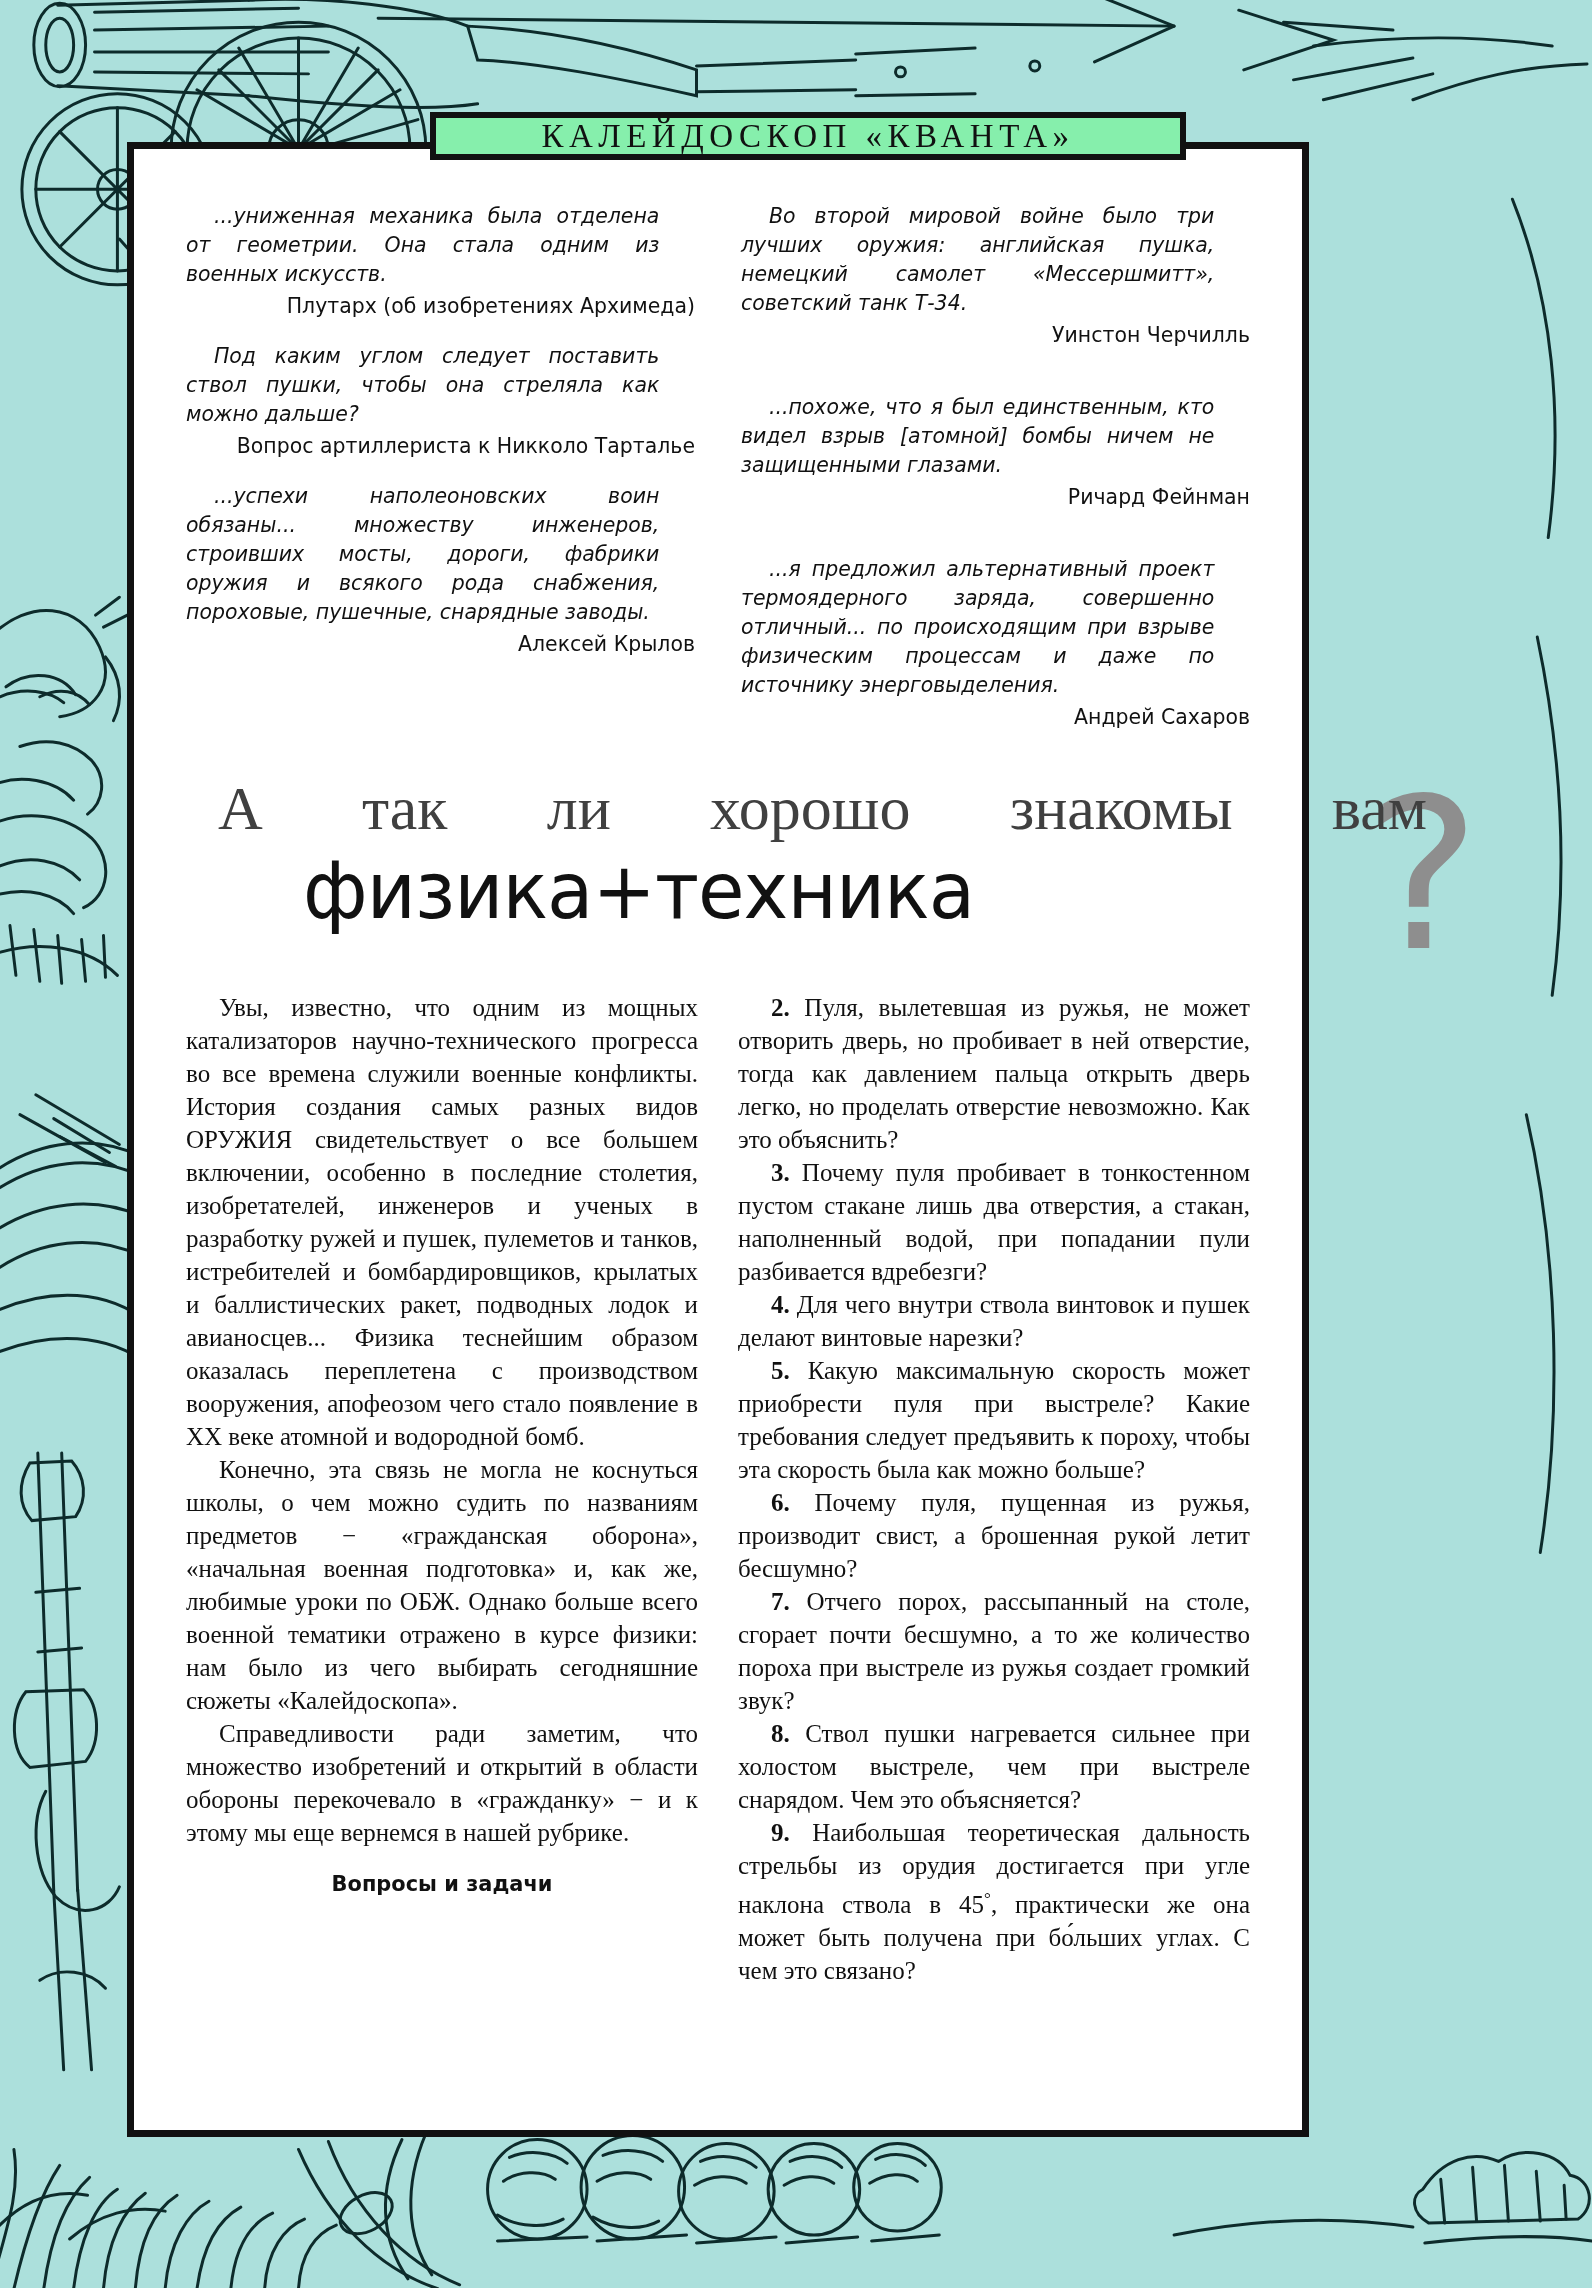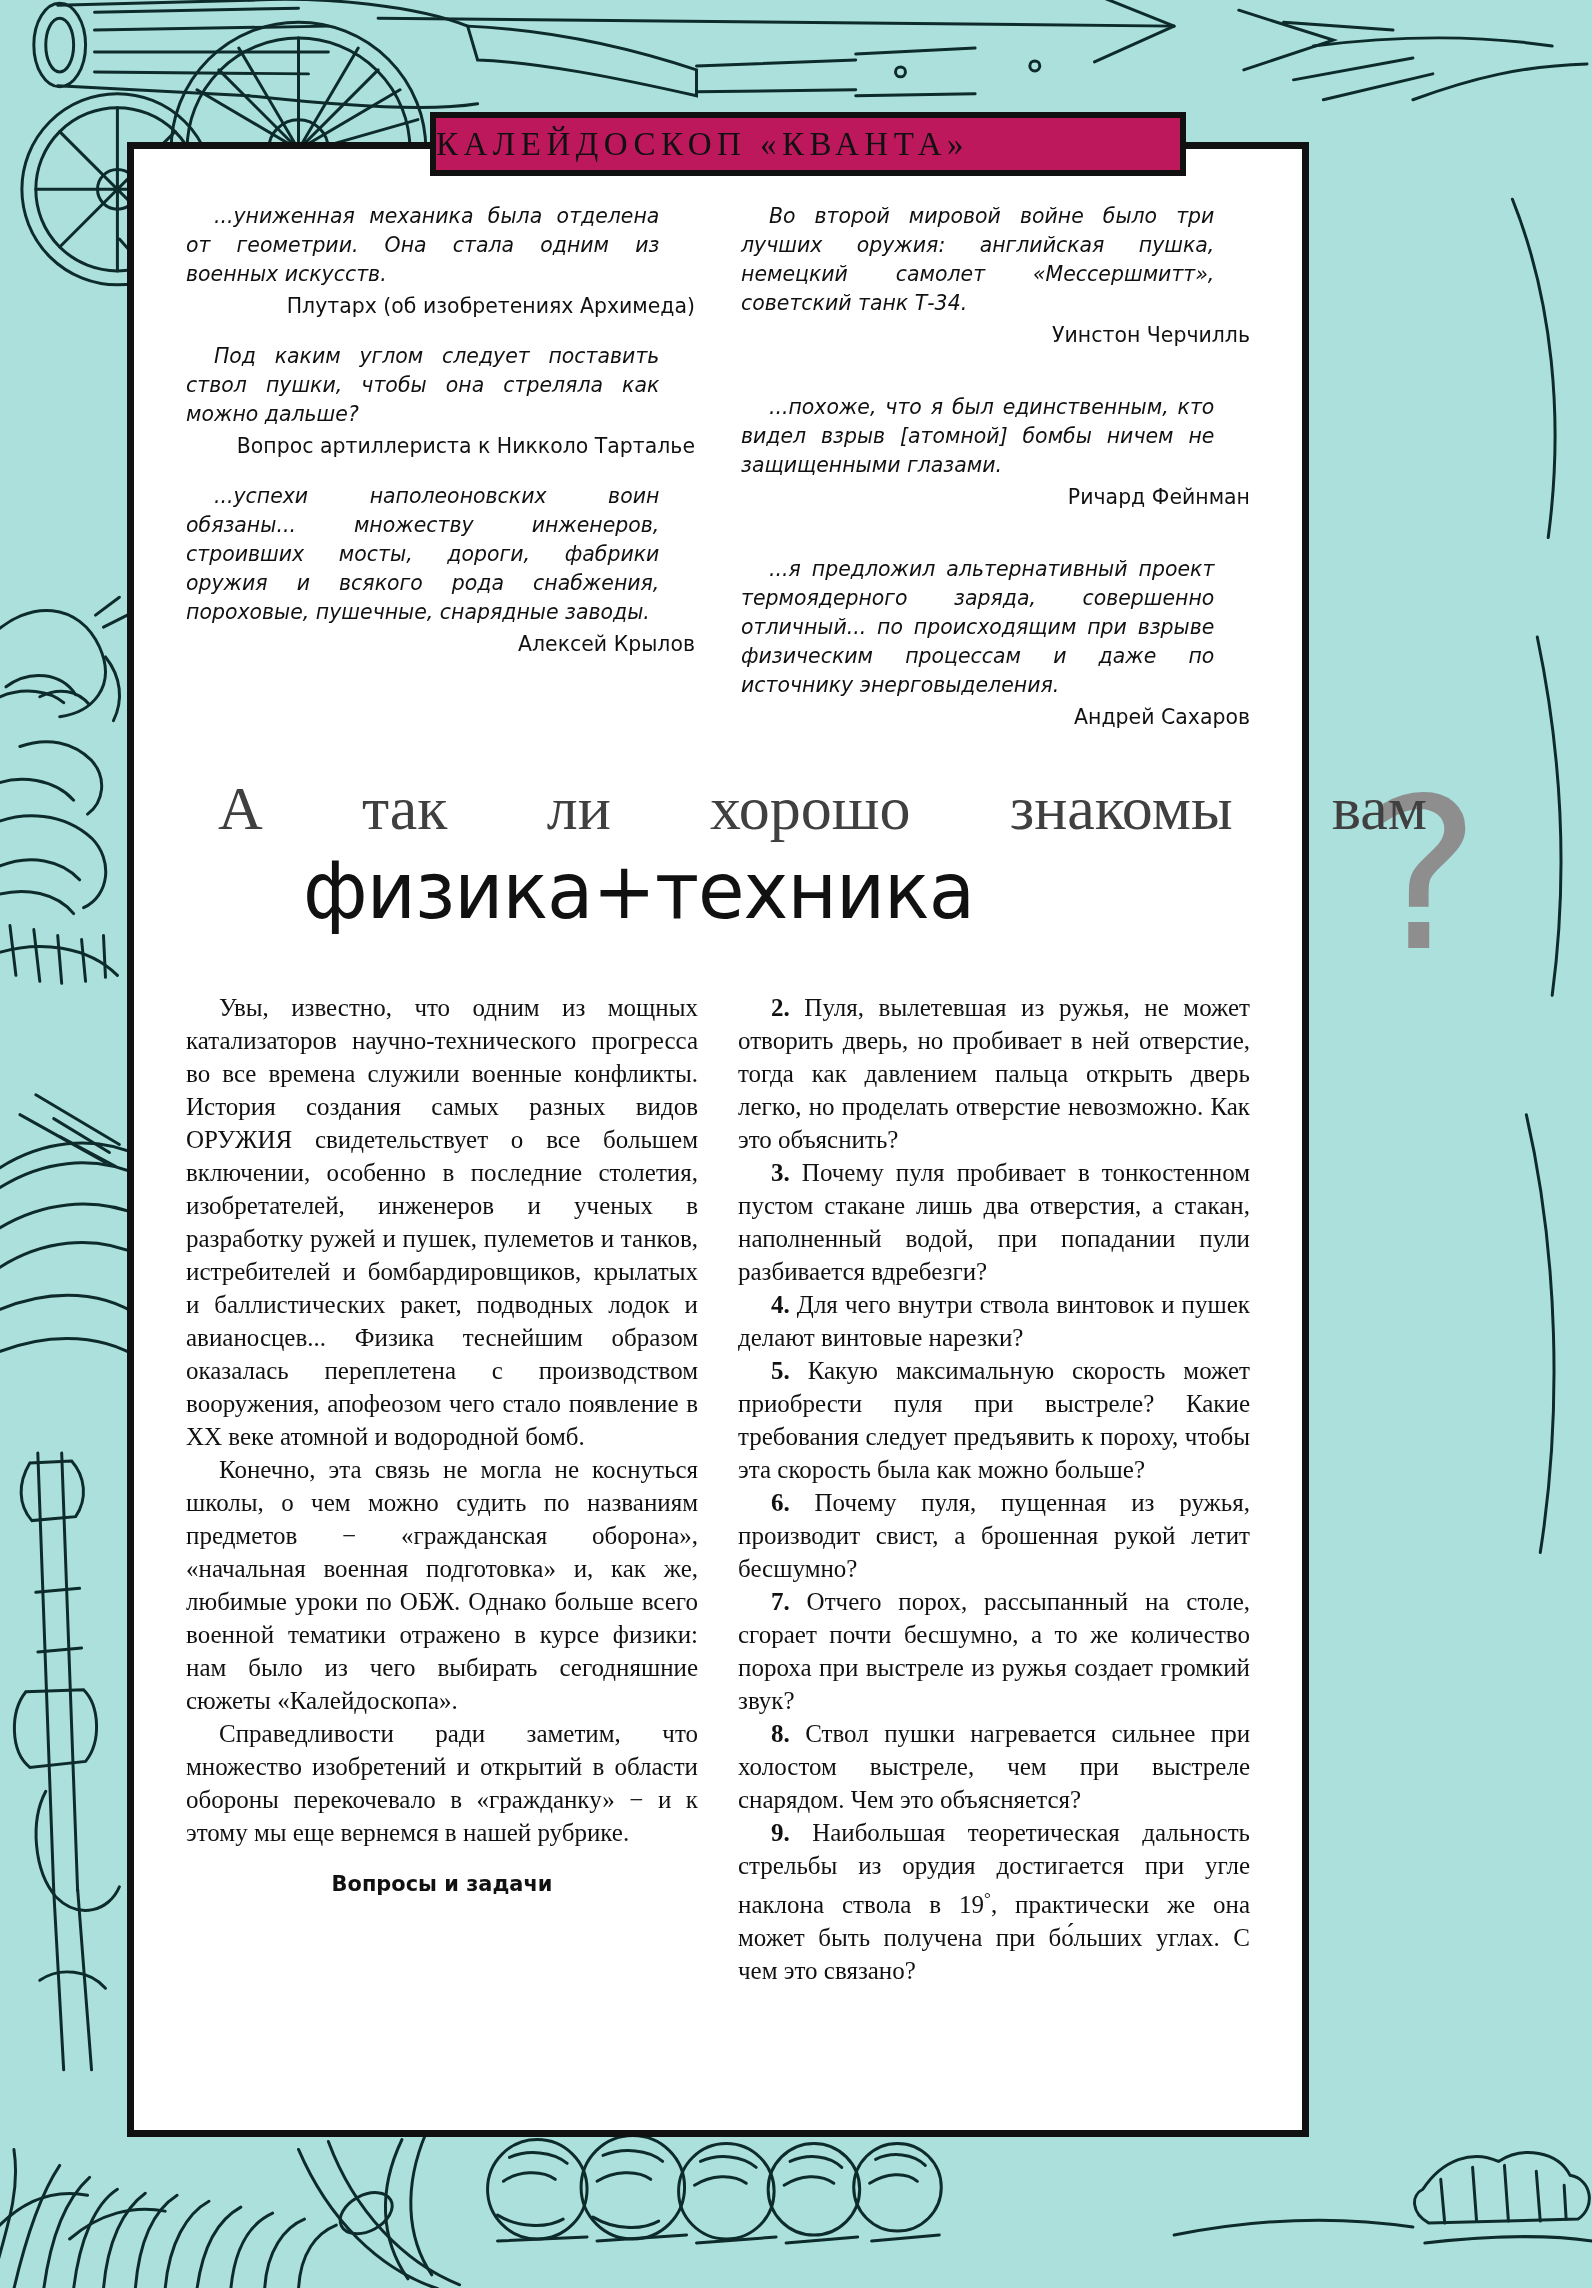--- a/index.html
+++ b/index.html
@@ -18,25 +18,25 @@
     background:#ffffff;
     border:7px solid #111111;
     box-sizing:border-box;
     z-index:5;
   }
   .panel-inner{padding:46px 52px 0 52px;}
 
   
   .header-box{
     position:absolute;left:430px;top:112px;
-    width:756px;height:64px;
-    background:#be185d;
+    width:756px;height:48px;
+    background:#86efac;
     border:6px solid #111111;
     box-sizing:border-box;
-    display:flex;align-items:center;justify-content:flex-start;
+    display:flex;align-items:center;justify-content:center;
     z-index:20;
   }
   .header-box .htext{
     font-family:"Liberation Serif", serif;
     font-size:33px;letter-spacing:5.5px;
     color:#111;white-space:nowrap;
   }
 
   
   .quotes{display:flex;gap:46px;margin-top:6px;}
@@ -332,20 +332,20 @@
         <p class="bpara">
           <span class="qnum">7.</span>
           <span>Отчего порох, рассыпанный на столе, сгорает почти бесшумно, а то же количество пороха при выстреле из ружья создает громкий звук?</span>
         </p>
         <p class="bpara">
           <span class="qnum">8.</span>
           <span>Ствол пушки нагревается сильнее при холостом выстреле, чем при выстреле снарядом. Чем это объясняется?</span>
         </p>
         <p class="bpara">
           <span class="qnum">9.</span>
-          <span>Наибольшая теоретическая дальность стрельбы из орудия достигается при угле наклона ствола в </span><span>19</span><span class="deg">°</span><span>, практически же она может быть получена при бо́льших углах. С чем это связано?</span>
+          <span>Наибольшая теоретическая дальность стрельбы из орудия достигается при угле наклона ствола в </span><span>45</span><span class="deg">°</span><span>, практически же она может быть получена при бо́льших углах. С чем это связано?</span>
         </p>
       </div>
 
     </div>
   </div>
 </div>
 
 
 </body></html>

